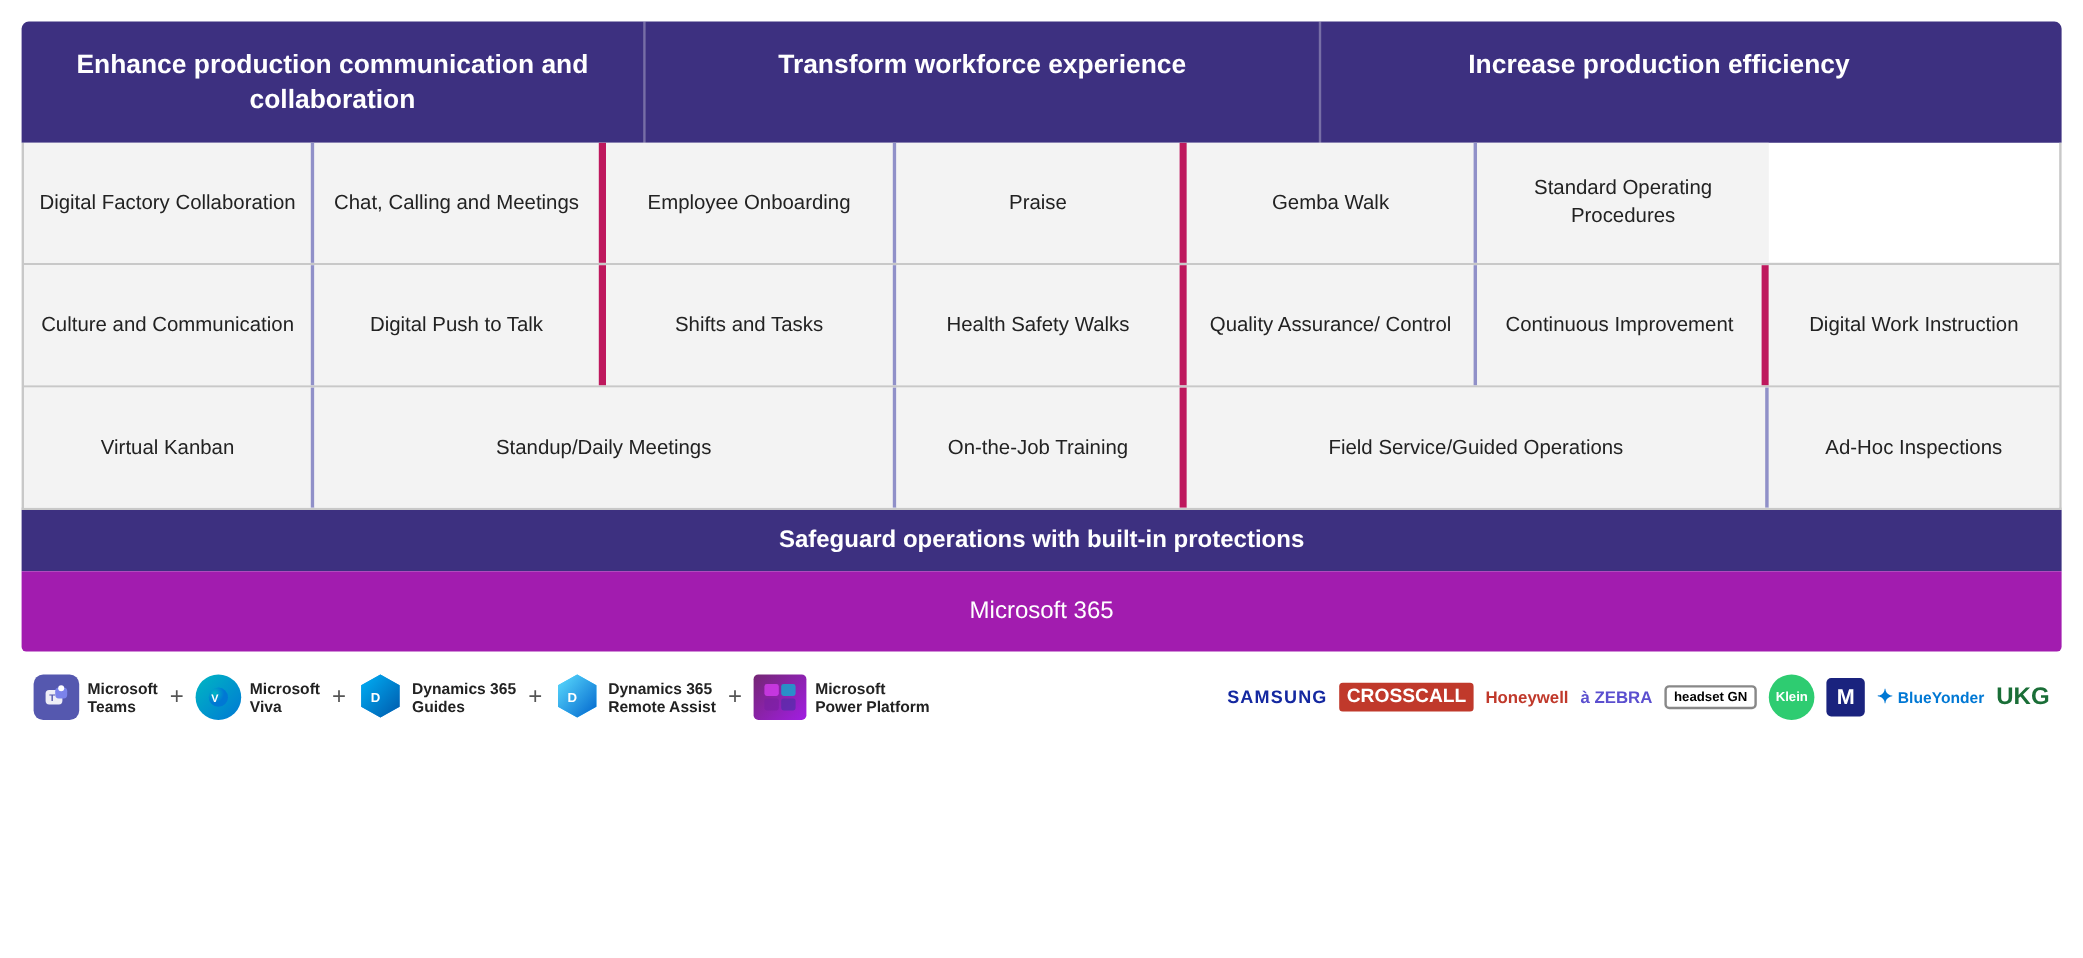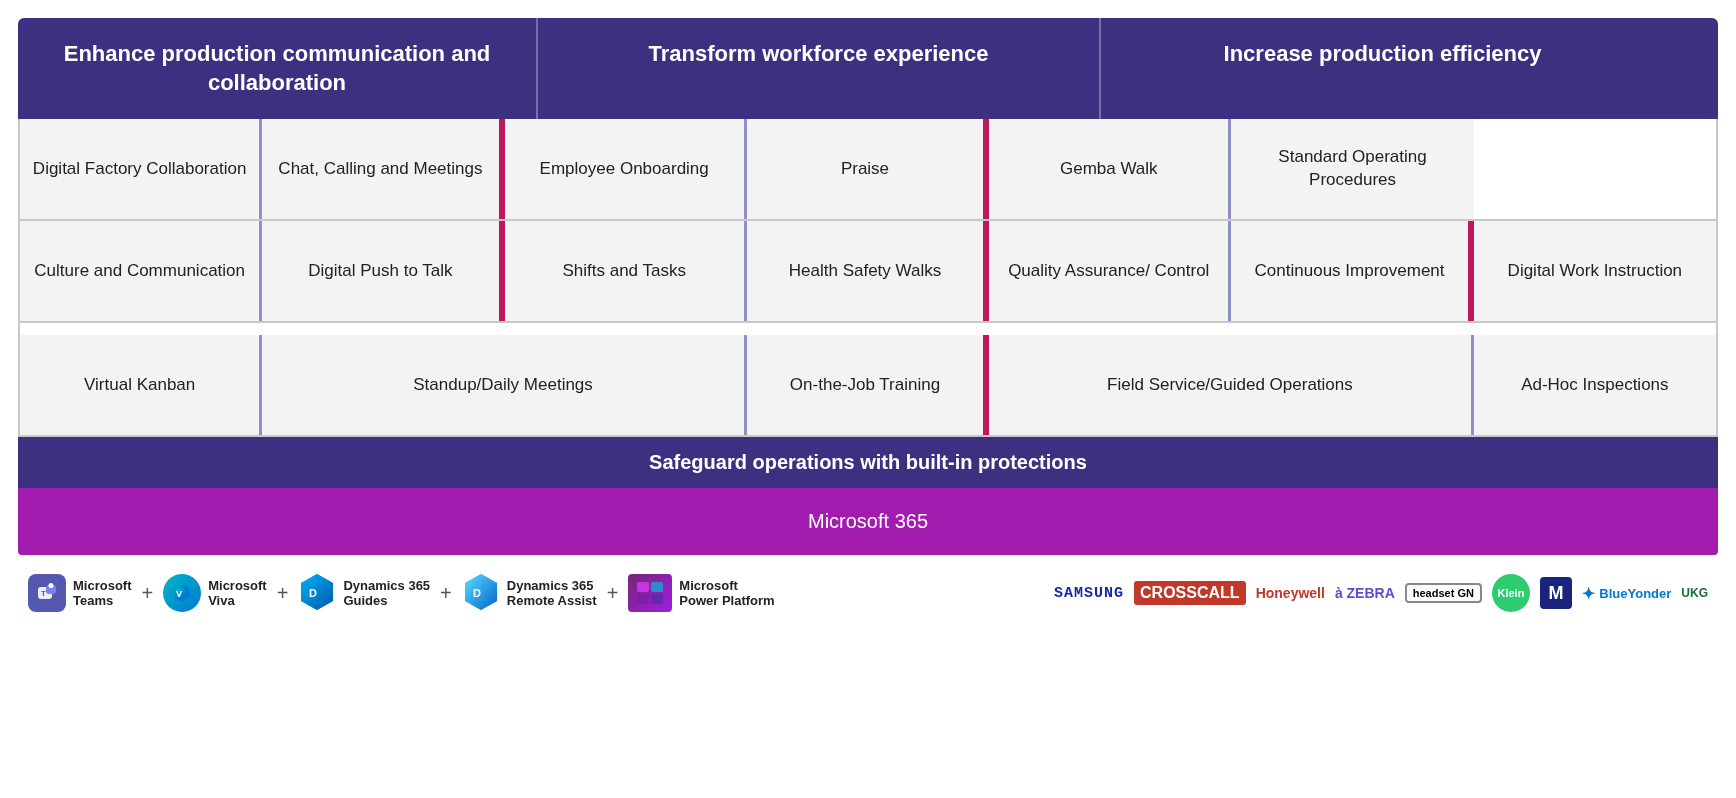--- a/index.html
+++ b/index.html
@@ -36,21 +36,20 @@
       border: 2px solid #c8c8c8;
       border-top: none;
     }
     .grid-row {
       display: grid;
       grid-template-columns: repeat(7, 1fr);
       border-bottom: 2px solid #c8c8c8;
     }
     .grid-row:last-child {
       border-bottom: none;
-      margin-top: 12px;
     }
     .grid-cell {
       background: #f3f3f3;
       border-right: 6px solid #be185d;
       padding: 18px 10px;
       text-align: center;
       font-size: 17px;
       color: #222;
       display: flex;
       align-items: center;
@@ -128,29 +127,29 @@
       color: white; font-size: 18px; font-weight: 700;
     }
     .icon-viva {
       width: 38px; height: 38px;
       background: linear-gradient(135deg, #00B7C3, #0078D4);
       border-radius: 50%;
       display: flex; align-items: center; justify-content: center;
       color: white; font-size: 16px; font-weight: 700;
     }
     
-    .brand-samsung { color: #1428A0; font-weight: 700; font-size: 15px; letter-spacing: 1px; font-family: Liberation Mono, monospace; }
+    .brand-samsung { color: #1428A0; font-weight: 700; font-size: 15px; letter-spacing: 1px; }
     .brand-honeywell { color: #c0392b; font-weight: 700; font-size: 14px; }
     .brand-zebra { color: #5b4fcf; font-weight: 700; font-size: 14px; }
     .brand-klein { 
       background: #2ecc71; border-radius: 50%; color: white;
       width: 38px; height: 38px; display: flex; align-items: center; justify-content: center;
       font-size: 11px; font-weight: 700; text-align: center; line-height: 1.1;
     }
-    .brand-ukg { color: #1a6e37; font-weight: 700; font-size: 12px; }
+    .brand-ukg { color: #1a6e37; font-weight: 700; font-size: 20px; }
     
     .group-border-right {
       border-right: 3px solid #9090c8 !important;
     }
   </style>
 </head>
 <body>
 
 <div class="main-wrapper">
 

